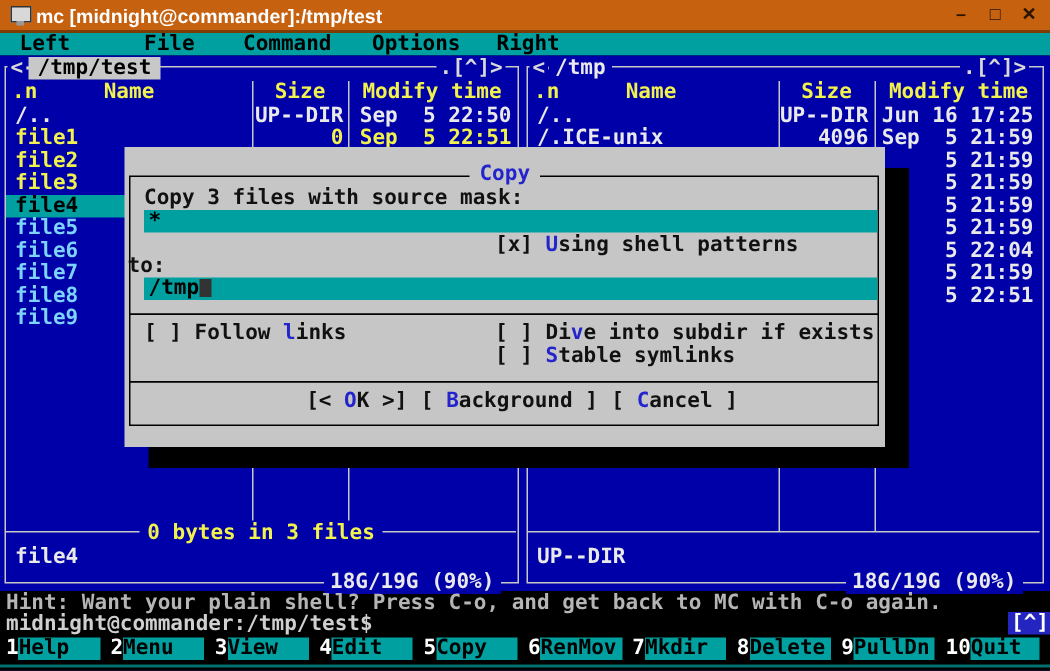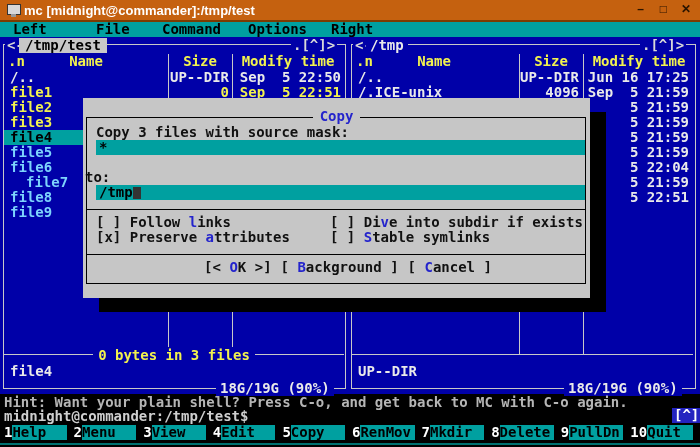--- a/index.html
+++ b/index.html
@@ -95,21 +95,21 @@
 
     <div class="abs yellow" style="left:10px;top:63px;">file2</div>
     <div class="abs yellow" style="left:10px;top:78px;">file3</div>
 
     <div class="cursorbar" style="top:93px;">
         <span class="abs" style="left:6px;">file4</span>
       </div>
 
     <div class="abs file" style="left:10px;top:108px;">file5</div>
     <div class="abs file" style="left:10px;top:123px;">file6</div>
-    <div class="abs file" style="left:26px;top:138px;">file7</div>
+    <div class="abs file" style="left:10px;top:138px;">file7</div>
     <div class="abs file" style="left:10px;top:153px;">file8</div>
     <div class="abs file" style="left:10px;top:168px;">file9</div>
 
     <div class="minisep" style="left:4px;top:317px;width:340px;"></div>
     <div class="abs" style="left:4px;top:311px;width:340px;text-align:center;"><span class="sumlabel yellow">0 bytes in 3 files</span></div>
     <span class="abs white" style="left:10px;top:327px;">file4</span>
     <span class="freelabel" style="left:216px;top:344px;">18G/19G (90%)</span>
 
     <div class="frame" style="left:351px;top:7px;width:343px;height:343px;"></div>
     <div class="vsep" style="left:519px;top:17px;height:300px;"></div>
@@ -146,27 +146,27 @@
 
   <div id="dialog">
     <div class="dbox" style="top:19px;height:93px;"></div>
     <div class="dbox" style="top:111px;height:46px;"></div>
     <div class="dbox" style="top:156px;height:30px;"></div>
     <div class="dtitle"><span>Copy</span></div>
 
     <span class="abs" style="left:13px;top:27px;">Copy 3 files with source mask:</span>
     <div class="dinput" style="top:42px;"><span>*</span></div>
 
+    <span class="abs" style="left:247px;top:58px;"><span>[x] </span><span class="hk">U</span><span>sing shell patterns</span></span>
 
     <span class="abs" style="left:2px;top:72px;">to:</span>
     <div class="dinput" style="top:87px;"><span>/tmp</span><span class="cursorblk"></span></div>
 
     <span class="abs" style="left:13px;top:117px;"><span>[ ] Follow </span><span class="hk">l</span><span>inks</span></span>
     <span class="abs" style="left:247px;top:117px;"><span>[ ] Di</span><span class="hk">v</span><span>e into subdir if exists</span></span>
-    <span class="abs" style="left:13px;top:132px;"><span>[x] Preserve </span><span class="hk">a</span><span>ttributes</span></span>
     <span class="abs" style="left:247px;top:132px;"><span>[ ] </span><span class="hk">S</span><span>table symlinks</span></span>
 
     <div id="btnrow">
       <span><span>[&lt; </span><span class="hk">O</span><span>K &gt;]</span></span>
       <span><span>[ </span><span class="hk">B</span><span>ackground ]</span></span>
       <span><span>[ </span><span class="hk">C</span><span>ancel ]</span></span>
     </div>
   </div>
 
   <div id="hint" class="abs">Hint: Want your plain shell? Press C-o, and get back to MC with C-o again.</div>

